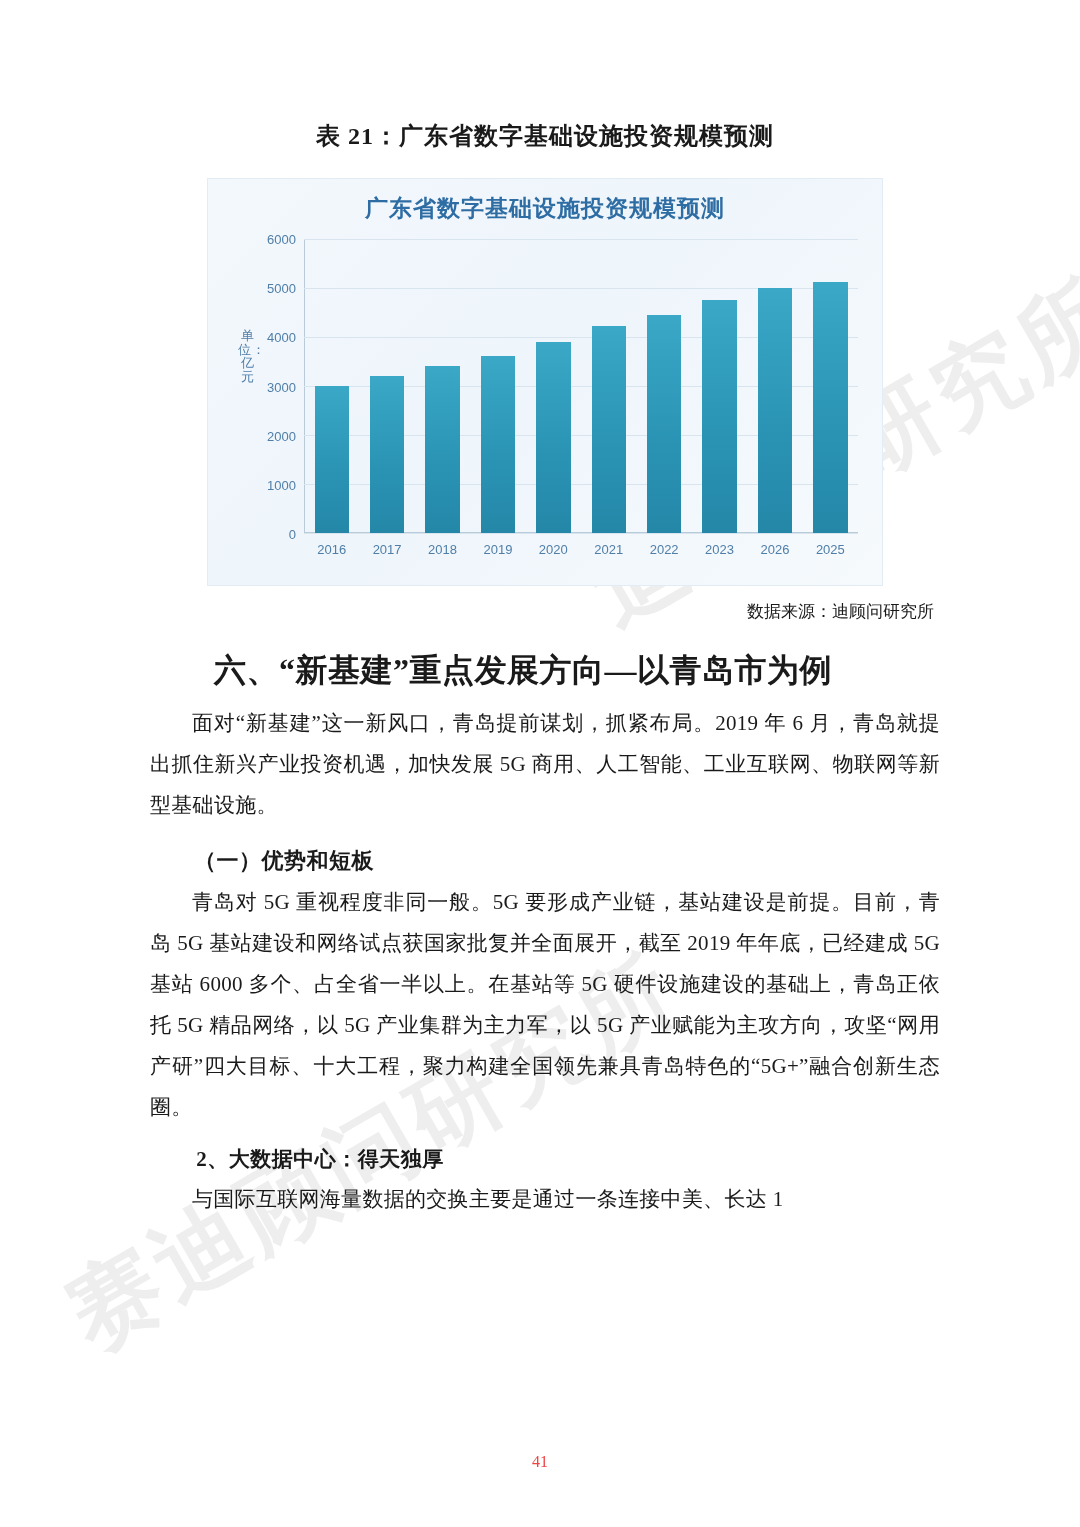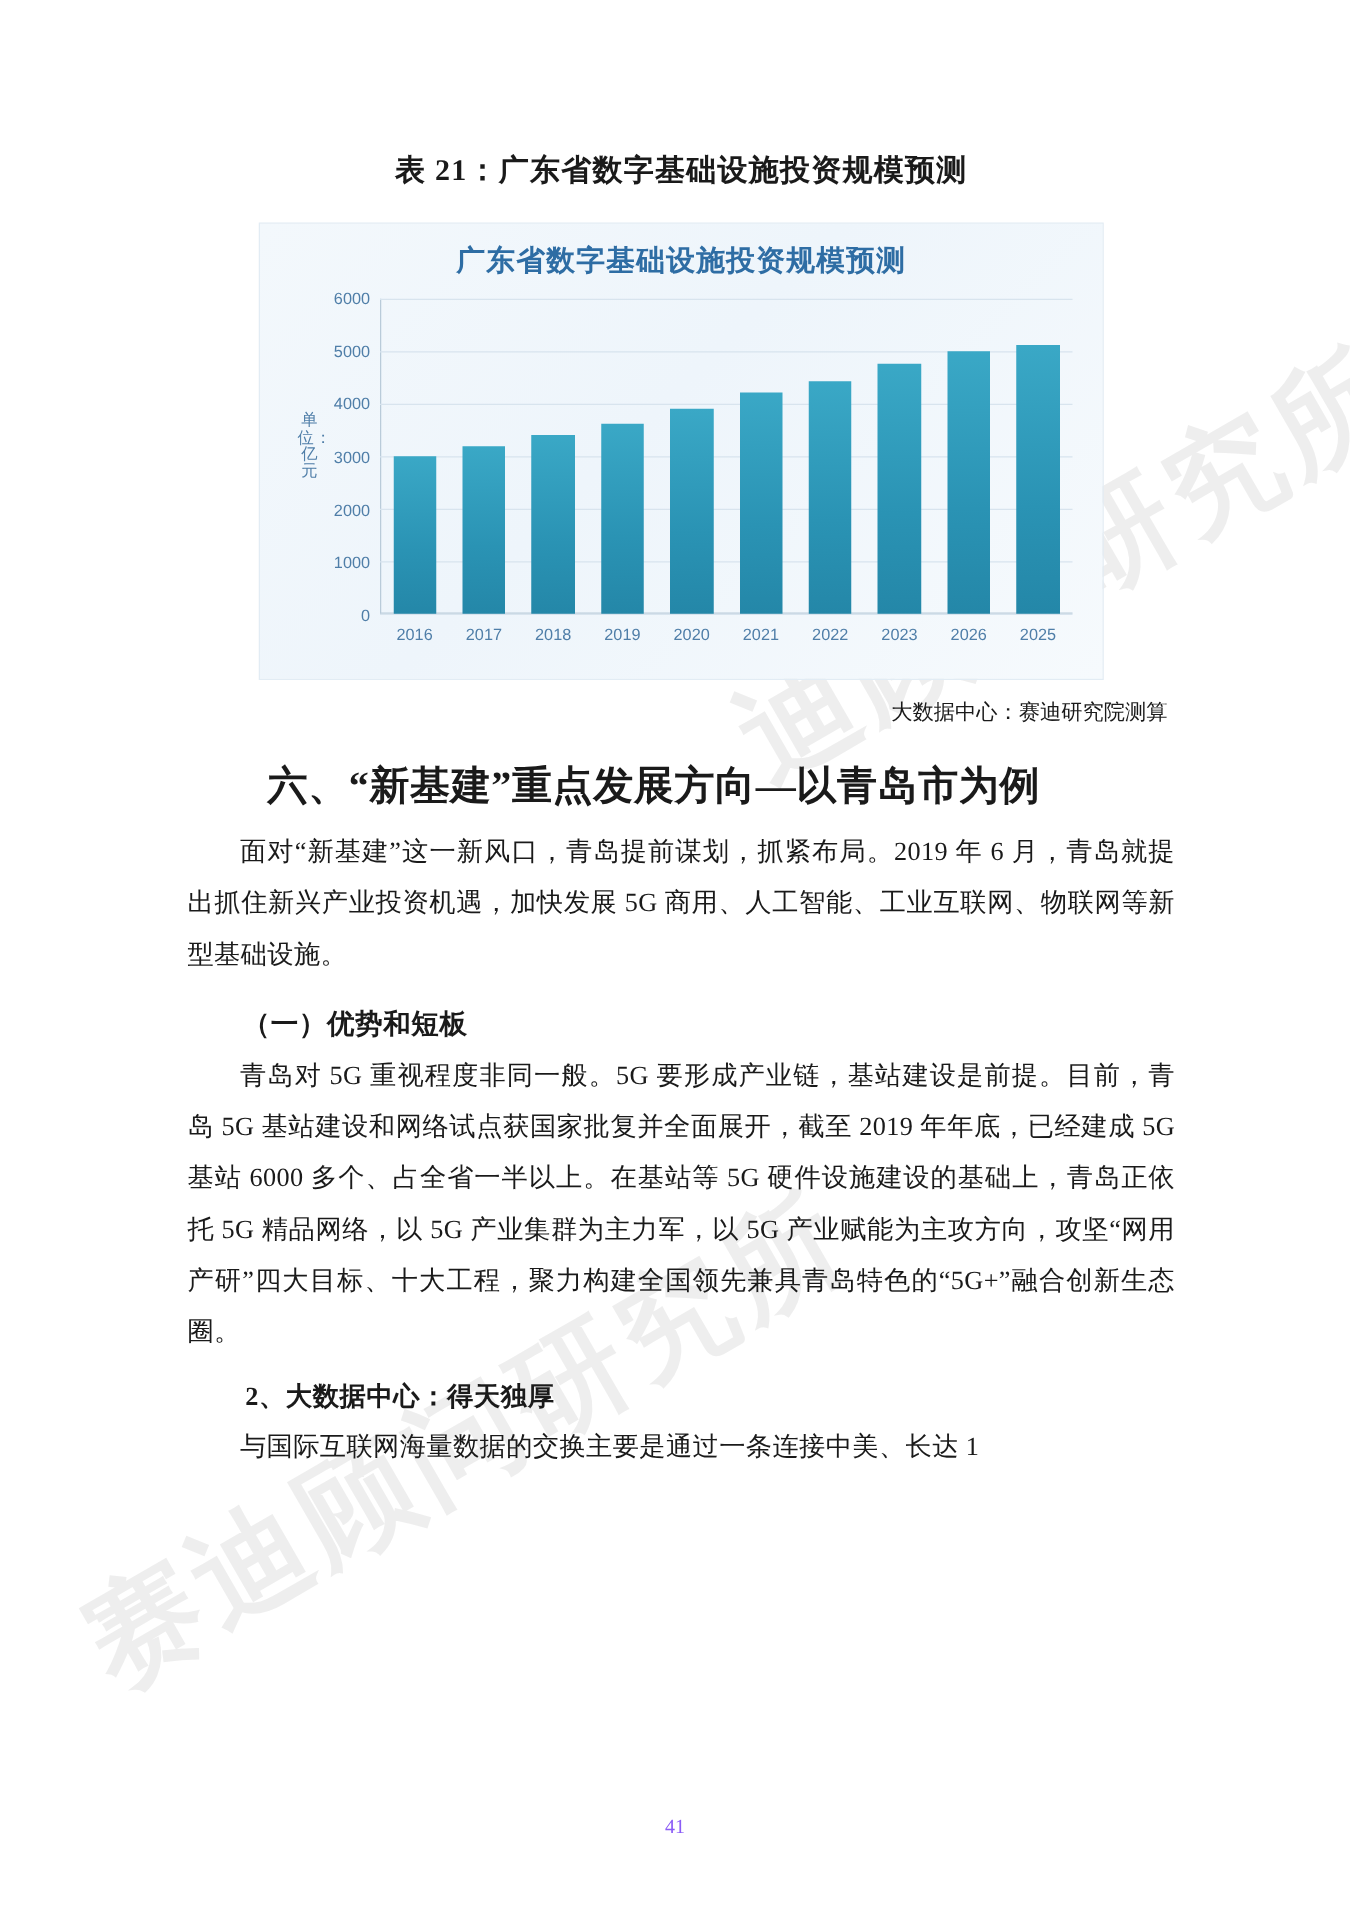--- a/index.html
+++ b/index.html
@@ -58,21 +58,21 @@
     font-weight: bold;
     letter-spacing: 1px;
     margin: 0 0 26px 0;
     font-family: "Liberation Serif", serif;
   }
 
   
   .chart-box {
     position: relative;
     width: 676px;
-    height: 366px;
+    height: 408px;
     margin: 12px auto;
     background: linear-gradient(135deg, #f3f8fc 0%, #eef5fb 45%, #f6fafd 100%);
     border: 1px solid #e2ecf4;
     box-sizing: border-box;
   }
   .chart-title {
     position: absolute;
     top: 14px;
     left: 0;
     right: 0;
@@ -205,21 +205,21 @@
   }
 
   .pagenum {
     position: absolute;
     bottom: 56px;
     left: 0;
     right: 0;
     text-align: center;
     font-size: 16px;
     font-family: "Liberation Serif", serif;
-    color: #8b5cf6;
+    color: #ef4444;
   }
 </style>
 </head>
 <body>
 
 <div class="page">
 
   <div class="watermark wm-1">迪顾问研究所</div>
   <div class="watermark wm-2">赛迪顾问研究所</div>
 
@@ -294,21 +294,21 @@
               <div class="xtick">2026</div>
             </div>
             <div class="bar-col">
               <div class="bar" title="2025: 5130" style="height: 85.5%; background: linear-gradient(rgb(58, 168, 198) 0%, rgb(42, 147, 180) 60%, rgb(36, 135, 168) 100%);"></div>
               <div class="xtick">2025</div>
             </div>
           </div>
       </div>
     </div>
 
-    <div class="source">大数据中心：赛迪研究院测算</div>
+    <div class="source">数据来源：迪顾问研究所</div>
 
     <h2 class="sec">六、“新基建”重点发展方向—以青岛市为例</h2>
     <p class="body">面对“新基建”这一新风口，青岛提前谋划，抓紧布局。2019 年 6 月，青岛就提出抓住新兴产业投资机遇，加快发展 5G 商用、人工智能、工业互联网、物联网等新型基础设施。</p>
 
     <h3 class="sub">（一）优势和短板</h3>
     <p class="body">青岛对 5G 重视程度非同一般。5G 要形成产业链，基站建设是前提。目前，青岛 5G 基站建设和网络试点获国家批复并全面展开，截至 2019 年年底，已经建成 5G 基站 6000 多个、占全省一半以上。在基站等 5G 硬件设施建设的基础上，青岛正依托 5G 精品网络，以 5G 产业集群为主力军，以 5G 产业赋能为主攻方向，攻坚“网用产研”四大目标、十大工程，聚力构建全国领先兼具青岛特色的“5G+”融合创新生态圈。</p>
 
     <h4 class="subsub">2、大数据中心：得天独厚</h4>
     <p class="body">与国际互联网海量数据的交换主要是通过一条连接中美、长达 1</p>
   </div>

